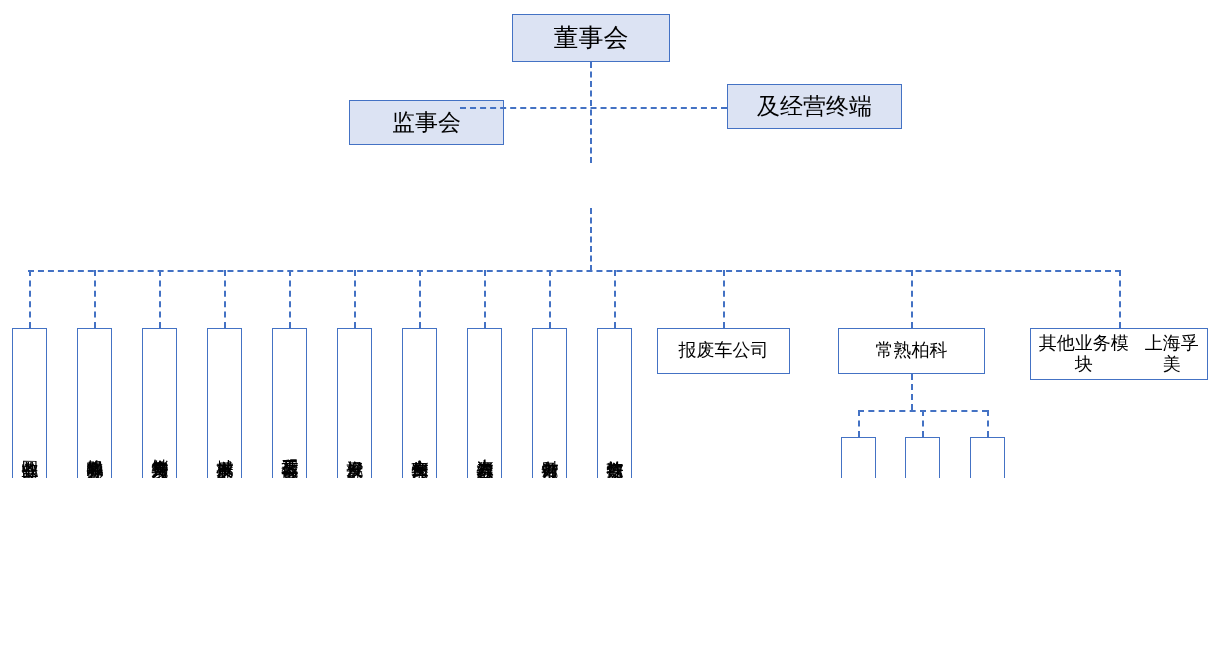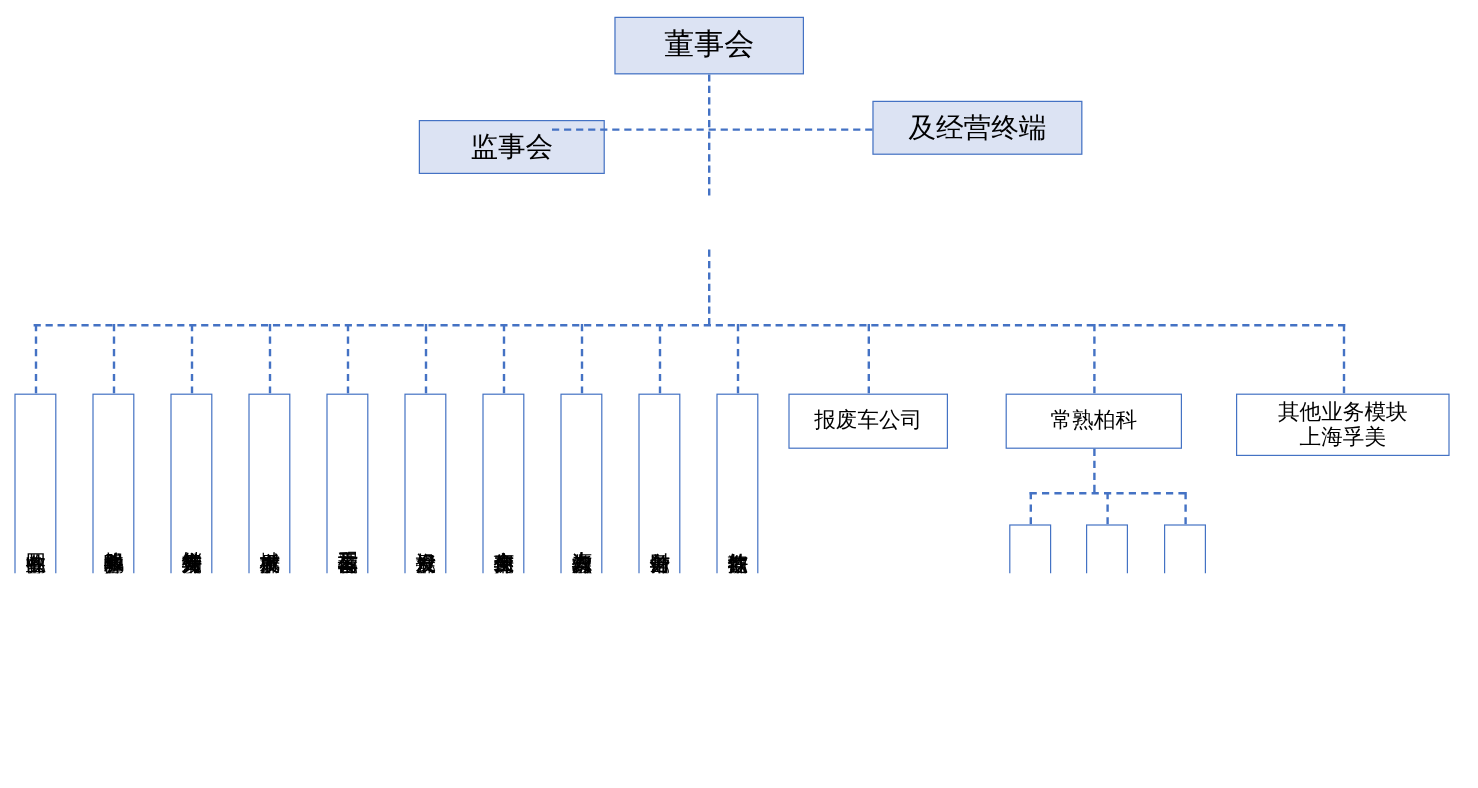--- a/index.html
+++ b/index.html
@@ -145,21 +145,21 @@
   <div class="lineV" style="left:1119px; top:270px; height:58px;"></div>
 
   <div class="box plain t-comp" style="left:657px; top:328px; width:133px; height:46px;">
     <span class="lbl">报废车公司</span>
   </div>
 
   <div class="box plain t-comp" style="left:838px; top:328px; width:147px; height:46px;">
     <span class="lbl">常熟柏科</span>
   </div>
 
-  <div class="box plain t-comp" style="left:1030px; top:328px; width:178px; height:52px; flex-direction:column;">
+  <div class="box plain t-comp" style="left:1030px; top:328px; width:178px; height:52px; flex-direction:row;">
     <span class="lbl">其他业务模块</span>
     <span class="lbl">上海孚美</span>
   </div>
 
   <div class="lineV" style="left:911px; top:374px; height:36px;"></div>
   <div class="lineH" style="left:858px; top:410px; width:130px;"></div>
   <div class="lineV" style="left:858px; top:410px; height:27px;"></div>
   <div class="lineV" style="left:922px; top:410px; height:27px;"></div>
   <div class="lineV" style="left:987px; top:410px; height:27px;"></div>
 

